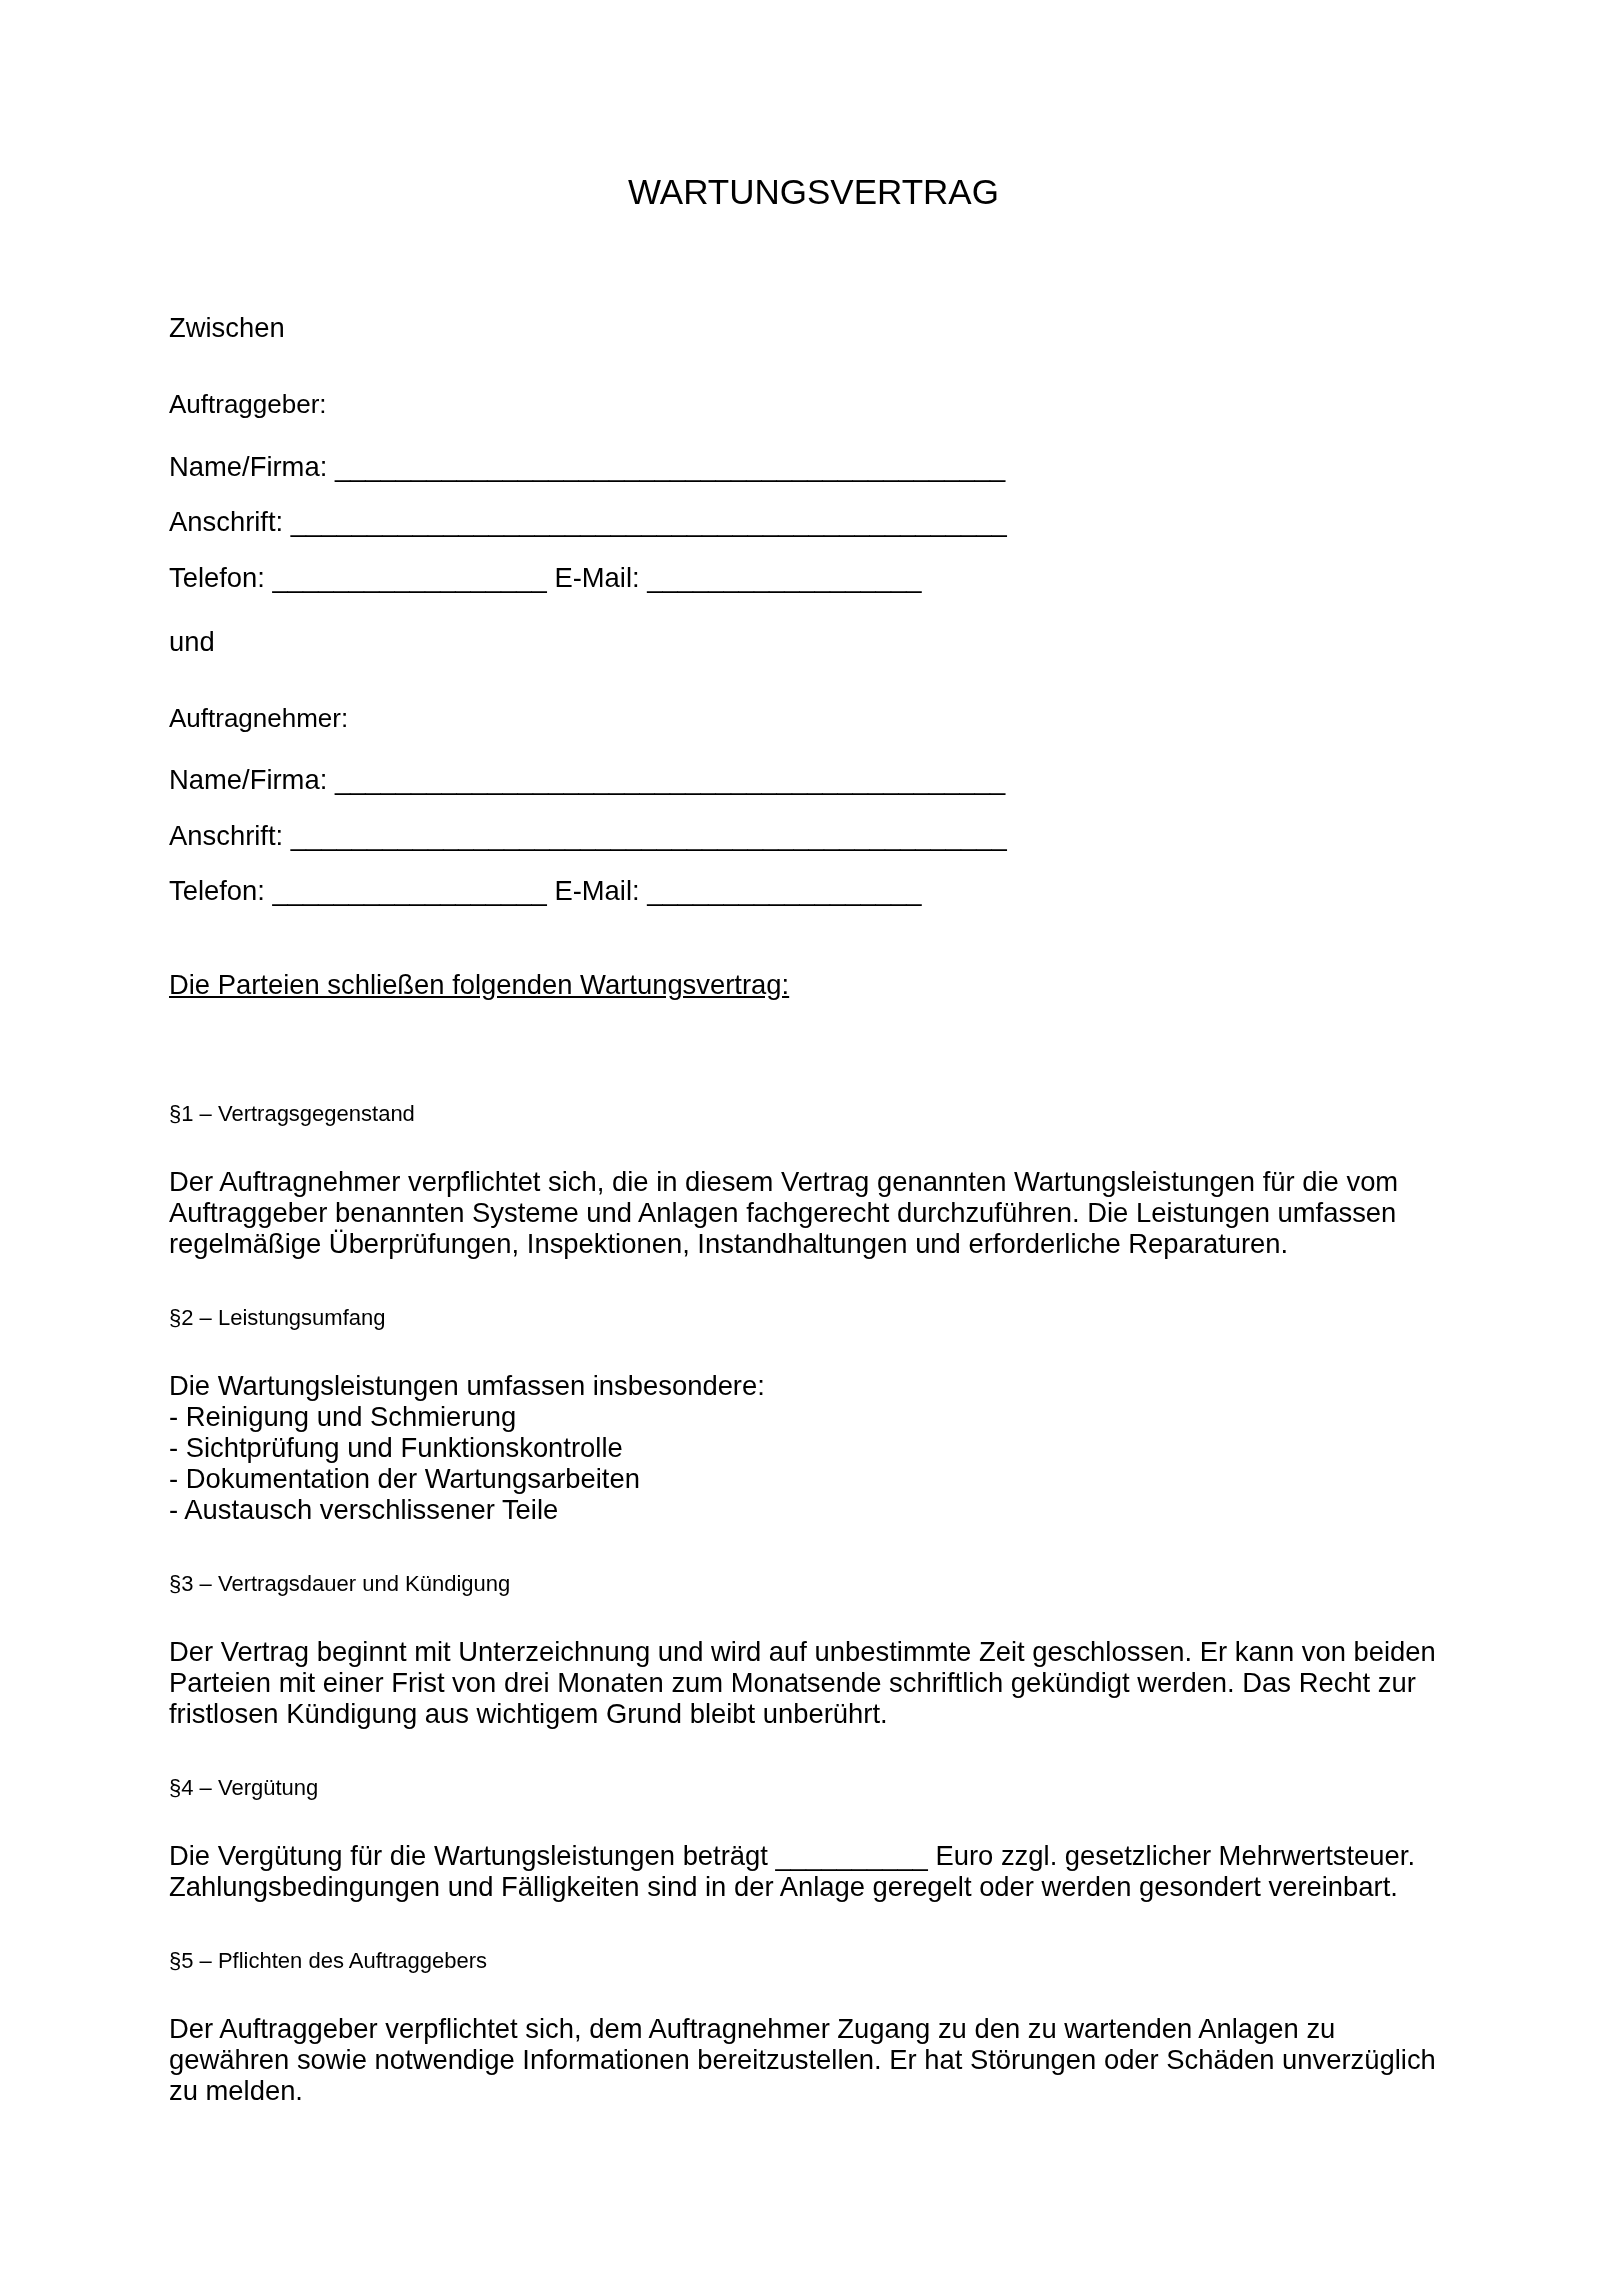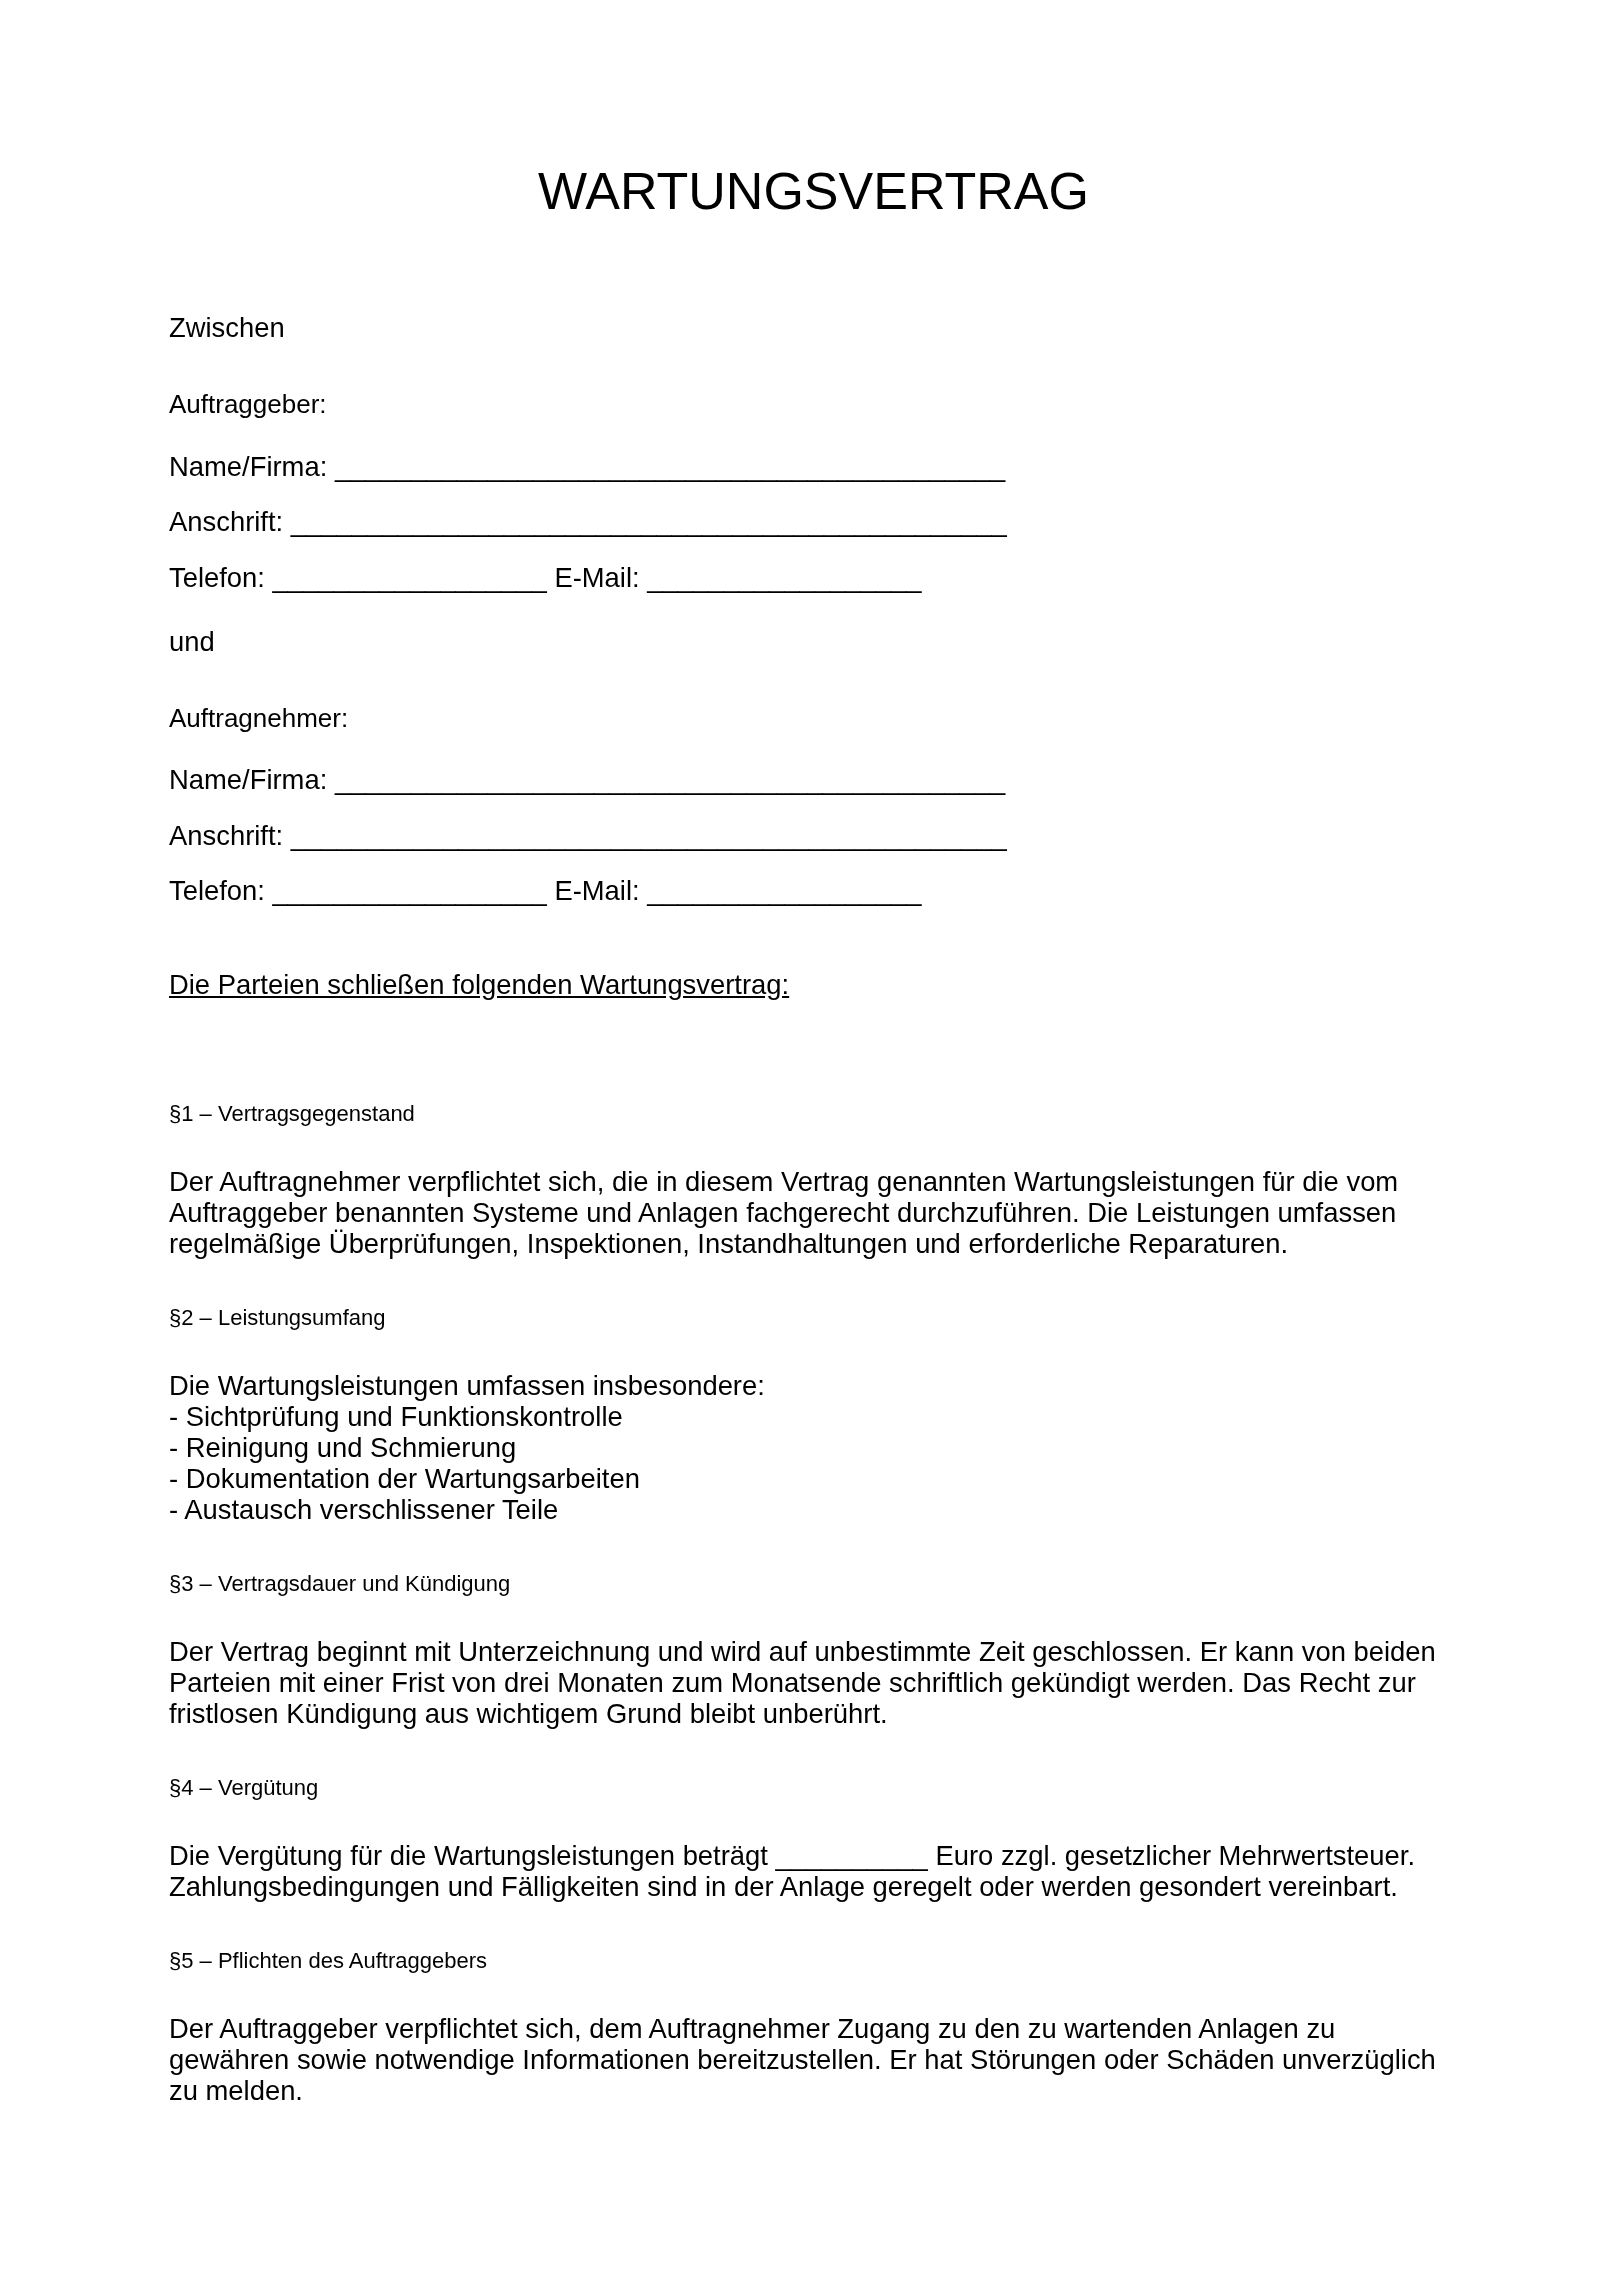--- a/index.html
+++ b/index.html
@@ -10,21 +10,21 @@
     box-sizing:border-box;
     background:#ffffff;
     padding:169px 163px 0 169px;
     font-family:"Liberation Sans","DejaVu Sans",sans-serif;
     font-size:27.4px;
     line-height:31px;
     color:#000000;
     overflow:hidden;
   }
   .title{
-    font-size:52px;
+    font-size:35px;
     line-height:45px;
     font-weight:normal;
     text-align:center;
     margin:0;
   }
   .between{margin:98px 0 0 0;}
   .party-heading{
     font-size:26px;
     line-height:41px;
     font-weight:normal;
@@ -93,22 +93,22 @@
   <p class="preamble">Die Parteien schließen folgenden Wartungsvertrag:</p>
 
   <section>
     <h3 class="section-heading">§1 – Vertragsgegenstand</h3>
     <p class="para">Der Auftragnehmer verpflichtet sich, die in diesem Vertrag genannten Wartungsleistungen für die vom Auftraggeber benannten Systeme und Anlagen fachgerecht durchzuführen. Die Leistungen umfassen regelmäßige Überprüfungen, Inspektionen, Instandhaltungen und erforderliche Reparaturen.</p>
   </section>
 
   <section>
     <h3 class="section-heading">§2 – Leistungsumfang</h3>
     <p class="line">Die Wartungsleistungen umfassen insbesondere:</p>
+    <p class="line">- Reinigung und Schmierung</p>
     <p class="line">- Sichtprüfung und Funktionskontrolle</p>
-    <p class="line">- Reinigung und Schmierung</p>
     <p class="line">- Dokumentation der Wartungsarbeiten</p>
     <p class="line">- Austausch verschlissener Teile</p>
   </section>
 
   <section>
     <h3 class="section-heading">§3 – Vertragsdauer und Kündigung</h3>
     <p class="para">Der Vertrag beginnt mit Unterzeichnung und wird auf unbestimmte Zeit geschlossen. Er kann von beiden Parteien mit einer Frist von drei Monaten zum Monatsende schriftlich gekündigt werden. Das Recht zur fristlosen Kündigung aus wichtigem Grund bleibt unberührt.</p>
   </section>
 
   <section>

